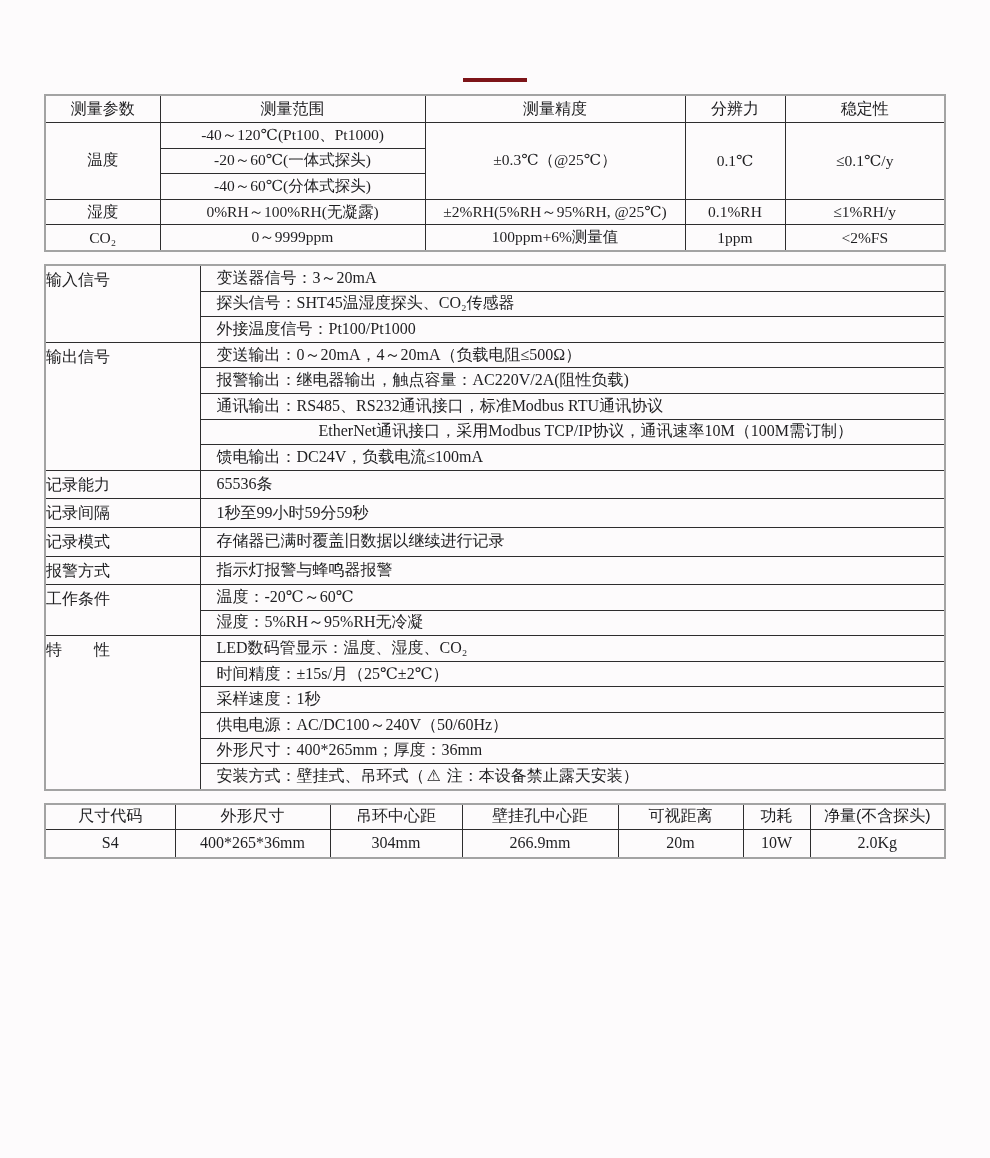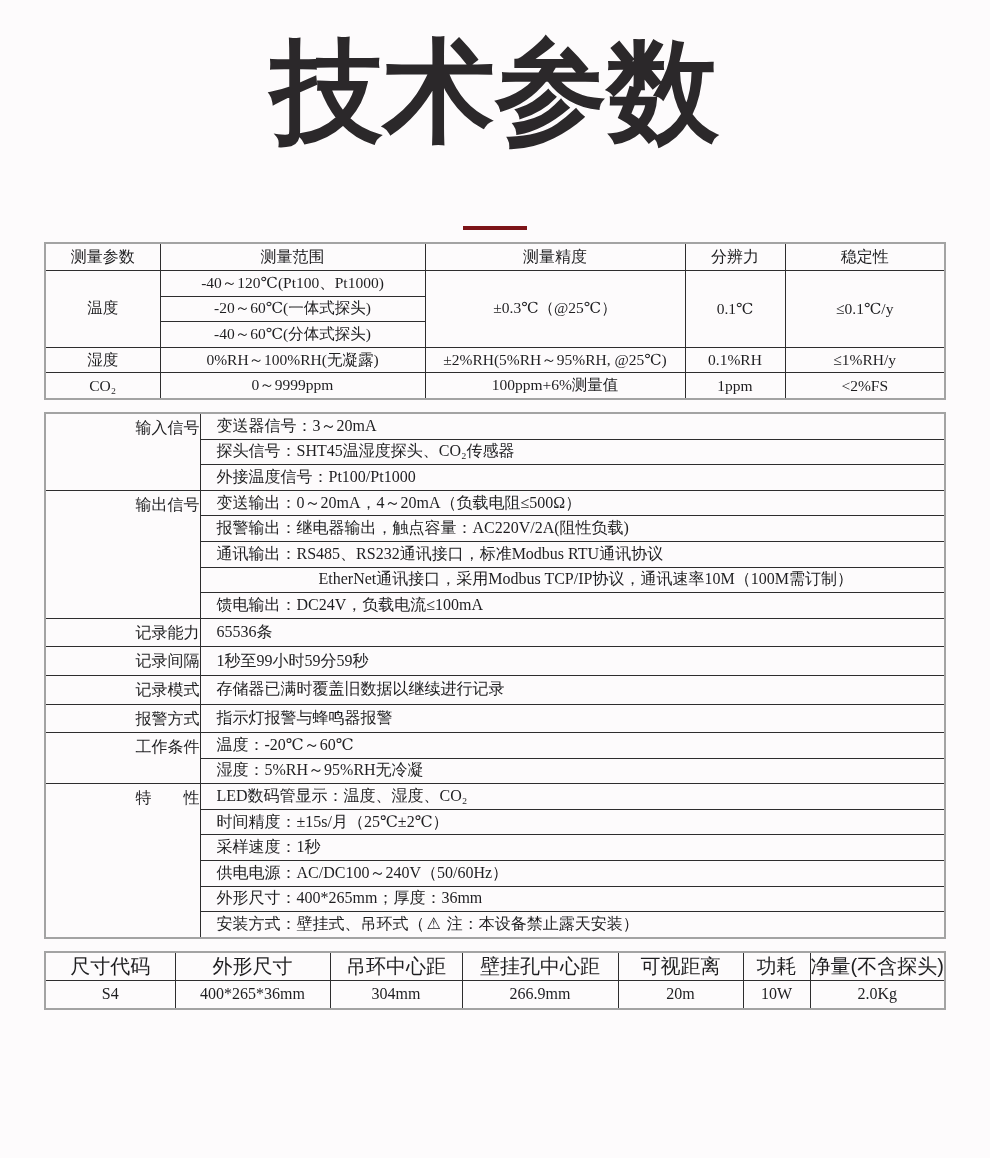--- a/index.html
+++ b/index.html
@@ -59,46 +59,45 @@
   .measurement-table td{height:24.6px;font-size:15.5px;}
 
   
   .io-table{margin-top:26px;font-size:15.5px;}
   .io-table td{height:24.6px;}
   .io-table td.spec-label{
     font-family:"Liberation Sans","DejaVu Sans",sans-serif;
     vertical-align:top;
     padding-top:3px;
     line-height:21px;
-    text-align:right;
+    text-align:left;
   }
   .io-table td.spec-val{
     text-align:left;
     padding-left:16px;
   }
   .io-table td.spec-val.indent{
     padding-left:118px;
   }
   .warn-icon{
     font-family:"DejaVu Sans","Liberation Sans",sans-serif;
     font-size:16px;
     padding:0 2px;
   }
 
   
   .dim-table{margin-top:27px;}
-  .dim-table th{height:24px;font-size:20px;}
+  .dim-table th{height:24px;font-size:16px;}
   .dim-table td{height:27px;font-size:16px;}
 </style>
 </head>
 <body>
 
 <div class="page">
 
-  <h1 class="title">技术参数</h1>
 
   <div class="divider" style="background: rgb(125, 20, 24);"></div>
 
   <table class="spec measurement-table">
     <colgroup>
       <col style="width:115px">
         <col style="width:265px">
         <col style="width:260px">
       <col style="width:100px">
         <col style="width:160px">

